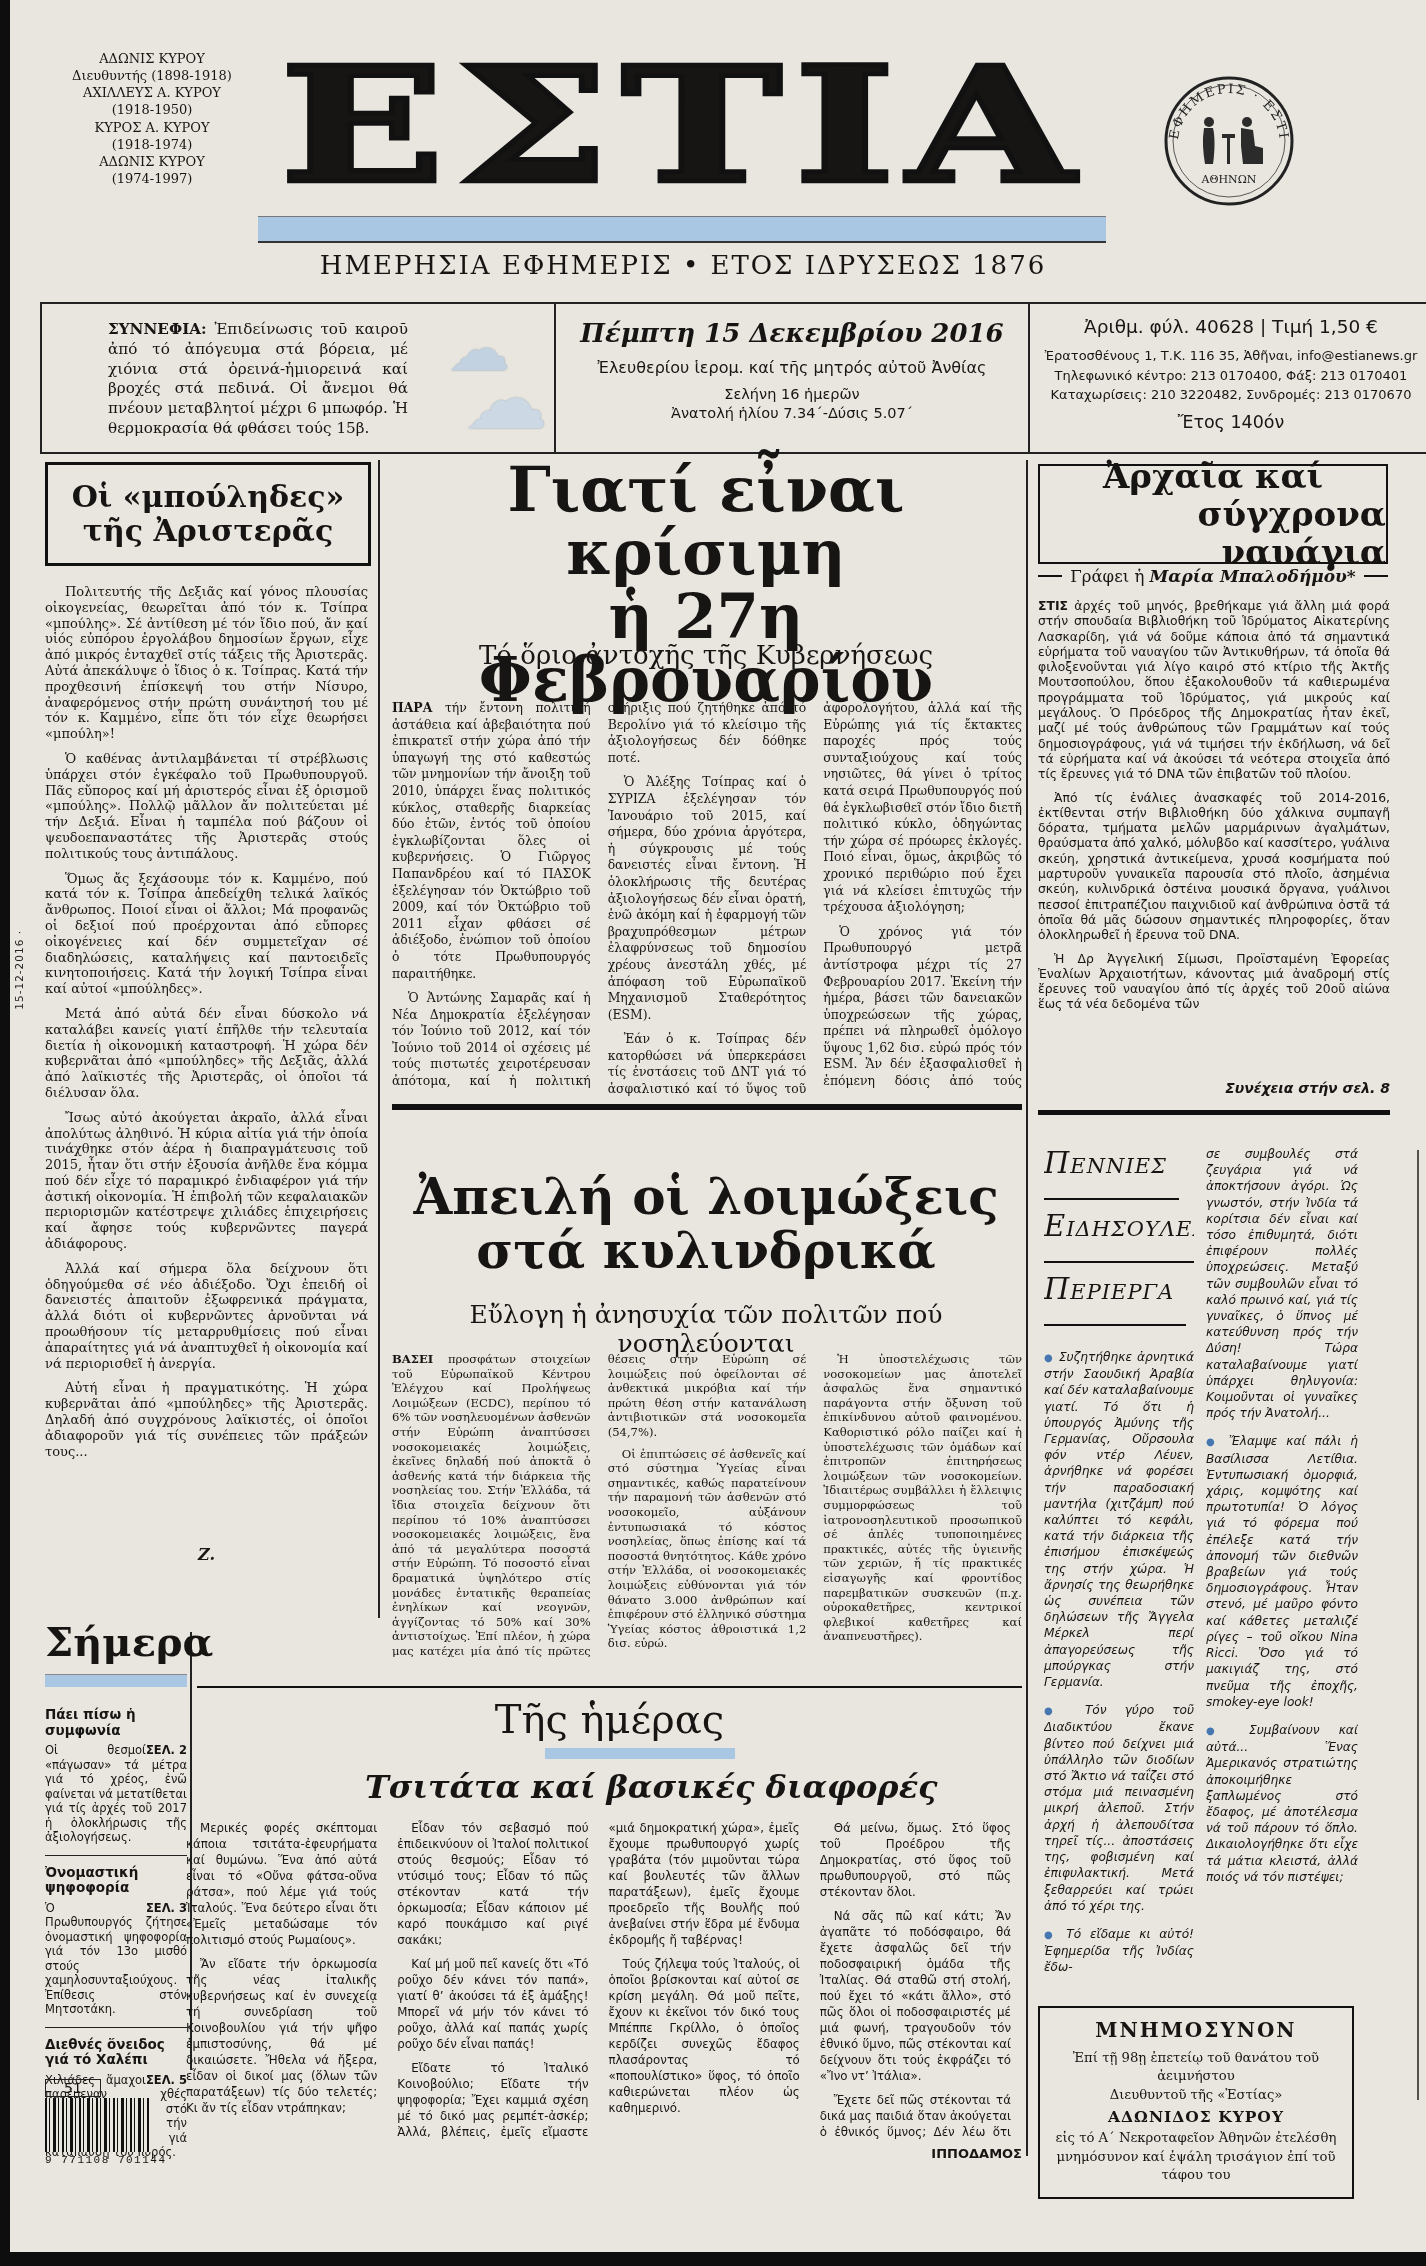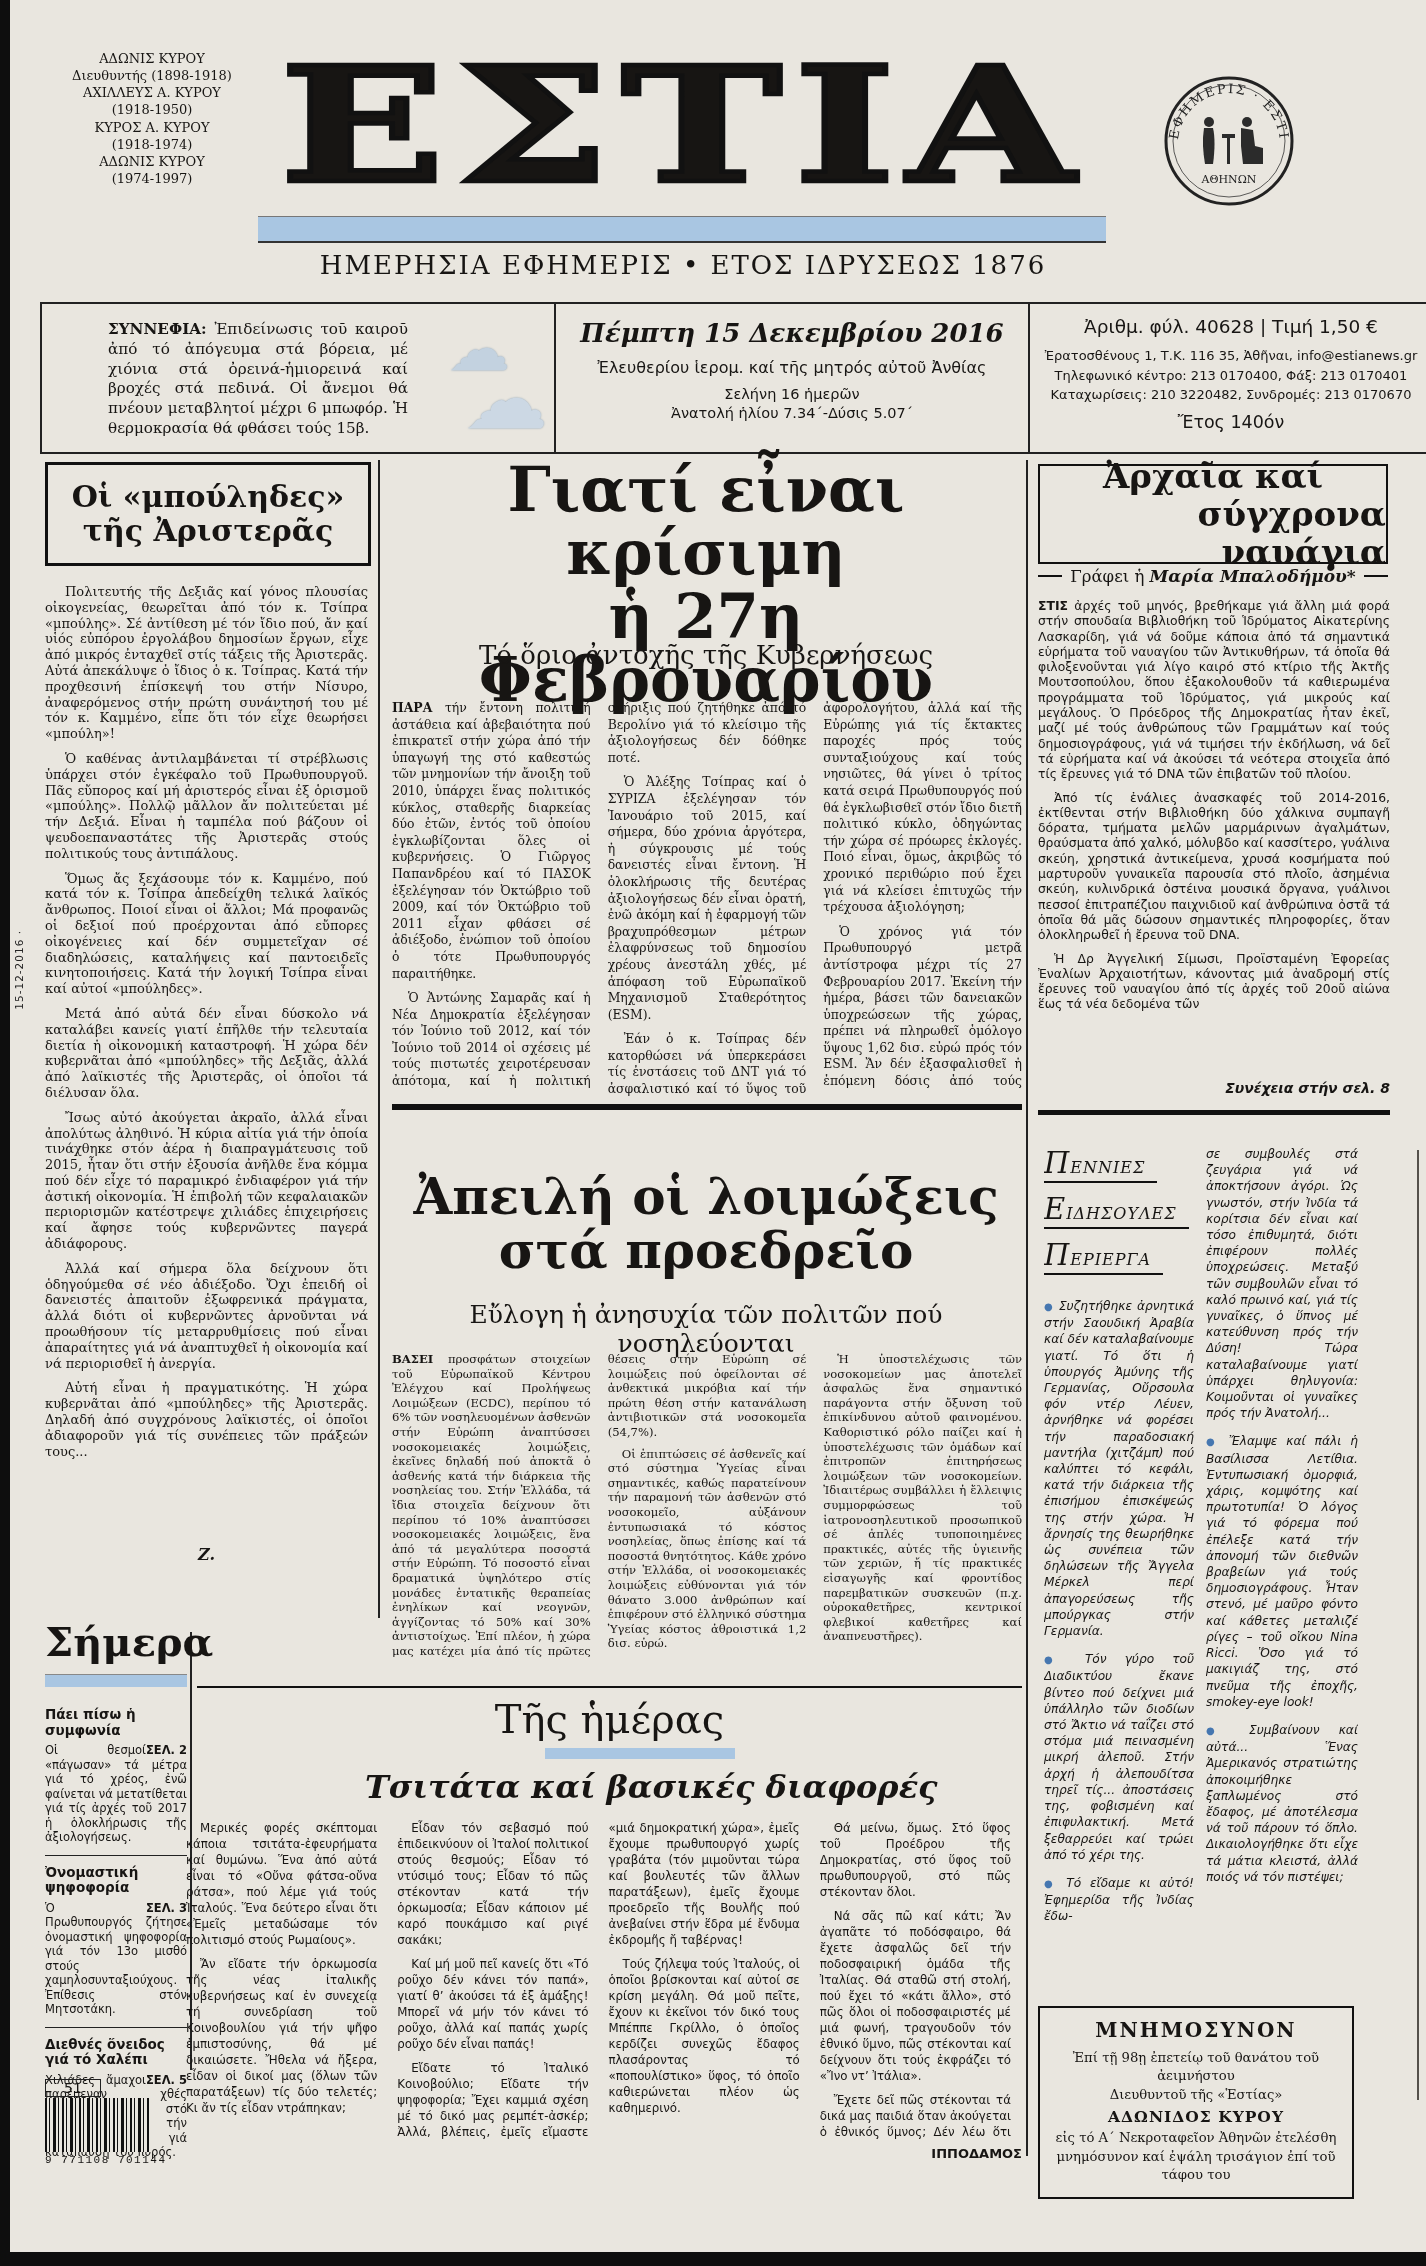--- a/index.html
+++ b/index.html
@@ -91,21 +91,21 @@
   .nav-byline{position:absolute;left:1038px;top:566px;width:350px;display:flex;align-items:center;gap:8px;font-size:16.5px;}
   .nav-byline .dash{flex:1;border-top:2px solid #111;}
   .nav-byline b i{font-size:17px;}
   .nav-body{position:absolute;left:1038px;top:598px;width:352px;height:476px;font-family:"DejaVu Sans",sans-serif;font-size:12.4px;line-height:15.3px;text-align:justify;overflow:hidden;}
   .nav-body p{margin:0 0 8px;text-indent:16px;}
   .nav-body p:first-child{text-indent:0;}
   .nav-cont{position:absolute;left:1038px;top:1080px;width:352px;text-align:right;font-style:italic;font-size:14px;font-family:"DejaVu Sans",sans-serif;font-weight:bold;}
 
   .pn-colA{position:absolute;left:1044px;top:1146px;width:150px;height:848px;overflow:hidden;}
   .pn-colB{position:absolute;left:1206px;top:1146px;width:152px;height:848px;overflow:hidden;}
-  .pn-h{font-style:italic;font-size:16px;letter-spacing:1px;border-bottom:2px solid #111;display:inline-block;padding:0 12px 1px 0;margin:0 0 9px;}
+  .pn-h{font-style:italic;font-size:21px;letter-spacing:1px;border-bottom:2px solid #111;display:inline-block;padding:0 12px 18px 0;margin:0 0 9px;}
   .pn-h::first-letter{font-size:29px;}
   .pn-head-block{margin-bottom:14px;}
   .pn p{font-family:"DejaVu Sans",sans-serif;font-style:italic;font-size:12.2px;line-height:16.2px;text-align:justify;margin:0 0 12px;}
   .blt{color:#4677b0;font-style:normal;font-size:10px;}
 
   .mn-box{position:absolute;left:1038px;top:2006px;width:296px;border:2px solid #111;padding:10px 8px 12px;text-align:center;}
   .mn-title{font-weight:bold;font-size:20px;letter-spacing:2px;margin-bottom:7px;}
   .mn-line{font-size:13.2px;line-height:1.4;}
   .mn-name{font-weight:bold;font-size:15.5px;letter-spacing:1px;margin:3px 0;}
 </style>
@@ -225,21 +225,21 @@
       <p>Ὁ Ἀντώνης Σαμαρᾶς καί ἡ Νέα Δημοκρατία ἐξελέγησαν τόν Ἰούνιο τοῦ 2012, καί τόν Ἰούνιο τοῦ 2014 οἱ σχέσεις μέ τούς πιστωτές χειροτέρευσαν ἀπότομα, καί ἡ πολιτική στήριξις πού ζητήθηκε ἀπό τό Βερολίνο γιά τό κλείσιμο τῆς ἀξιολογήσεως δέν δόθηκε ποτέ.</p>
       <p>Ὁ Ἀλέξης Τσίπρας καί ὁ ΣΥΡΙΖΑ ἐξελέγησαν τόν Ἰανουάριο τοῦ 2015, καί σήμερα, δύο χρόνια ἀργότερα, ἡ σύγκρουσις μέ τούς δανειστές εἶναι ἔντονη. Ἡ ὁλοκλήρωσις τῆς δευτέρας ἀξιολογήσεως δέν εἶναι ὁρατή, ἐνῶ ἀκόμη καί ἡ ἐφαρμογή τῶν βραχυπρόθεσμων μέτρων ἐλαφρύνσεως τοῦ δημοσίου χρέους ἀνεστάλη χθές, μέ ἀπόφαση τοῦ Εὐρωπαϊκοῦ Μηχανισμοῦ Σταθερότητος (ESM).</p>
       <p>Ἐάν ὁ κ. Τσίπρας δέν κατορθώσει νά ὑπερκεράσει τίς ἐνστάσεις τοῦ ΔΝΤ γιά τό ἀσφαλιστικό καί τό ὕψος τοῦ ἀφορολογήτου, ἀλλά καί τῆς Εὐρώπης γιά τίς ἔκτακτες παροχές πρός τούς συνταξιούχους καί τούς νησιῶτες, θά γίνει ὁ τρίτος κατά σειρά Πρωθυπουργός πού θά ἐγκλωβισθεῖ στόν ἴδιο διετῆ πολιτικό κύκλο, ὁδηγώντας τήν χώρα σέ πρόωρες ἐκλογές. Ποιό εἶναι, ὅμως, ἀκριβῶς τό χρονικό περιθώριο πού ἔχει γιά νά κλείσει ἐπιτυχῶς τήν τρέχουσα ἀξιολόγηση;</p>
       <p>Ὁ χρόνος γιά τόν Πρωθυπουργό μετρᾶ ἀντίστροφα μέχρι τίς 27 Φεβρουαρίου 2017. Ἐκείνη τήν ἡμέρα, βάσει τῶν δανειακῶν ὑποχρεώσεων τῆς χώρας, πρέπει νά πληρωθεῖ ὁμόλογο ὕψους 1,62 δισ. εὐρώ πρός τόν ESM. Ἄν δέν ἐξασφαλισθεῖ ἡ ἑπόμενη δόσις ἀπό τούς πιστωτές τῆς χώρας, ἡ πληρωμή πολύ δύσκολα θά μπορέσει νά πραγματοποιηθεῖ, ἐκτός ἐάν τά ταμειακά διαθέσιμα τοῦ Δημοσίου «στραγγισθοῦν».</p>
     </div>
 
   <div class="rule-thick-c"></div>
 
   <div class="hosp-title">
     <div>Ἀπειλή οἱ λοιμώξεις</div>
-    <div>στά προεδρεῖο</div>
+    <div>στά κυλινδρικά</div>
   </div>
   <div class="hosp-sub">Εὔλογη ἡ ἀνησυχία τῶν πολιτῶν πού νοσηλεύονται</div>
   <div class="hosp-body">
       <p><b>ΒΑΣΕΙ</b> προσφάτων στοιχείων τοῦ Εὐρωπαϊκοῦ Κέντρου Ἐλέγχου καί Προλήψεως Λοιμώξεων (ECDC), περίπου τό 6% τῶν νοσηλευομένων ἀσθενῶν στήν Εὐρώπη ἀναπτύσσει νοσοκομειακές λοιμώξεις, ἐκεῖνες δηλαδή πού ἀποκτᾶ ὁ ἀσθενής κατά τήν διάρκεια τῆς νοσηλείας του. Στήν Ἑλλάδα, τά ἴδια στοιχεῖα δείχνουν ὅτι περίπου τό 10% ἀναπτύσσει νοσοκομειακές λοιμώξεις, ἕνα ἀπό τά μεγαλύτερα ποσοστά στήν Εὐρώπη. Τό ποσοστό εἶναι δραματικά ὑψηλότερο στίς μονάδες ἐντατικῆς θεραπείας ἐνηλίκων καί νεογνῶν, ἀγγίζοντας τό 50% καί 30% ἀντιστοίχως. Ἐπί πλέον, ἡ χώρα μας κατέχει μία ἀπό τίς πρῶτες θέσεις στήν Εὐρώπη σέ λοιμώξεις πού ὀφείλονται σέ ἀνθεκτικά μικρόβια καί τήν πρώτη θέση στήν κατανάλωση ἀντιβιοτικῶν στά νοσοκομεῖα (54,7%).</p>
       <p>Οἱ ἐπιπτώσεις σέ ἀσθενεῖς καί στό σύστημα Ὑγείας εἶναι σημαντικές, καθώς παρατείνουν τήν παραμονή τῶν ἀσθενῶν στό νοσοκομεῖο, αὐξάνουν ἐντυπωσιακά τό κόστος νοσηλείας, ὅπως ἐπίσης καί τά ποσοστά θνητότητος. Κάθε χρόνο στήν Ἑλλάδα, οἱ νοσοκομειακές λοιμώξεις εὐθύνονται γιά τόν θάνατο 3.000 ἀνθρώπων καί ἐπιφέρουν στό ἑλληνικό σύστημα Ὑγείας κόστος ἀθροιστικά 1,2 δισ. εὐρώ.</p>
       <p>Ἡ ὑποστελέχωσις τῶν νοσοκομείων μας ἀποτελεῖ ἀσφαλῶς ἕνα σημαντικό παράγοντα στήν ὄξυνση τοῦ ἐπικίνδυνου αὐτοῦ φαινομένου. Καθοριστικό ρόλο παίζει καί ἡ ὑποστελέχωσις τῶν ὁμάδων καί ἐπιτροπῶν ἐπιτηρήσεως λοιμώξεων τῶν νοσοκομείων. Ἰδιαιτέρως συμβάλλει ἡ ἔλλειψις συμμορφώσεως τοῦ ἰατρονοσηλευτικοῦ προσωπικοῦ σέ ἁπλές τυποποιημένες πρακτικές, αὐτές τῆς ὑγιεινῆς τῶν χεριῶν, ἤ τίς πρακτικές εἰσαγωγῆς καί φροντίδος παρεμβατικῶν συσκευῶν (π.χ. οὐροκαθετῆρες, κεντρικοί φλεβικοί καθετῆρες καί ἀναπνευστῆρες).</p>
     </div>
 
   <div class="rule-thin-c"></div>
 

